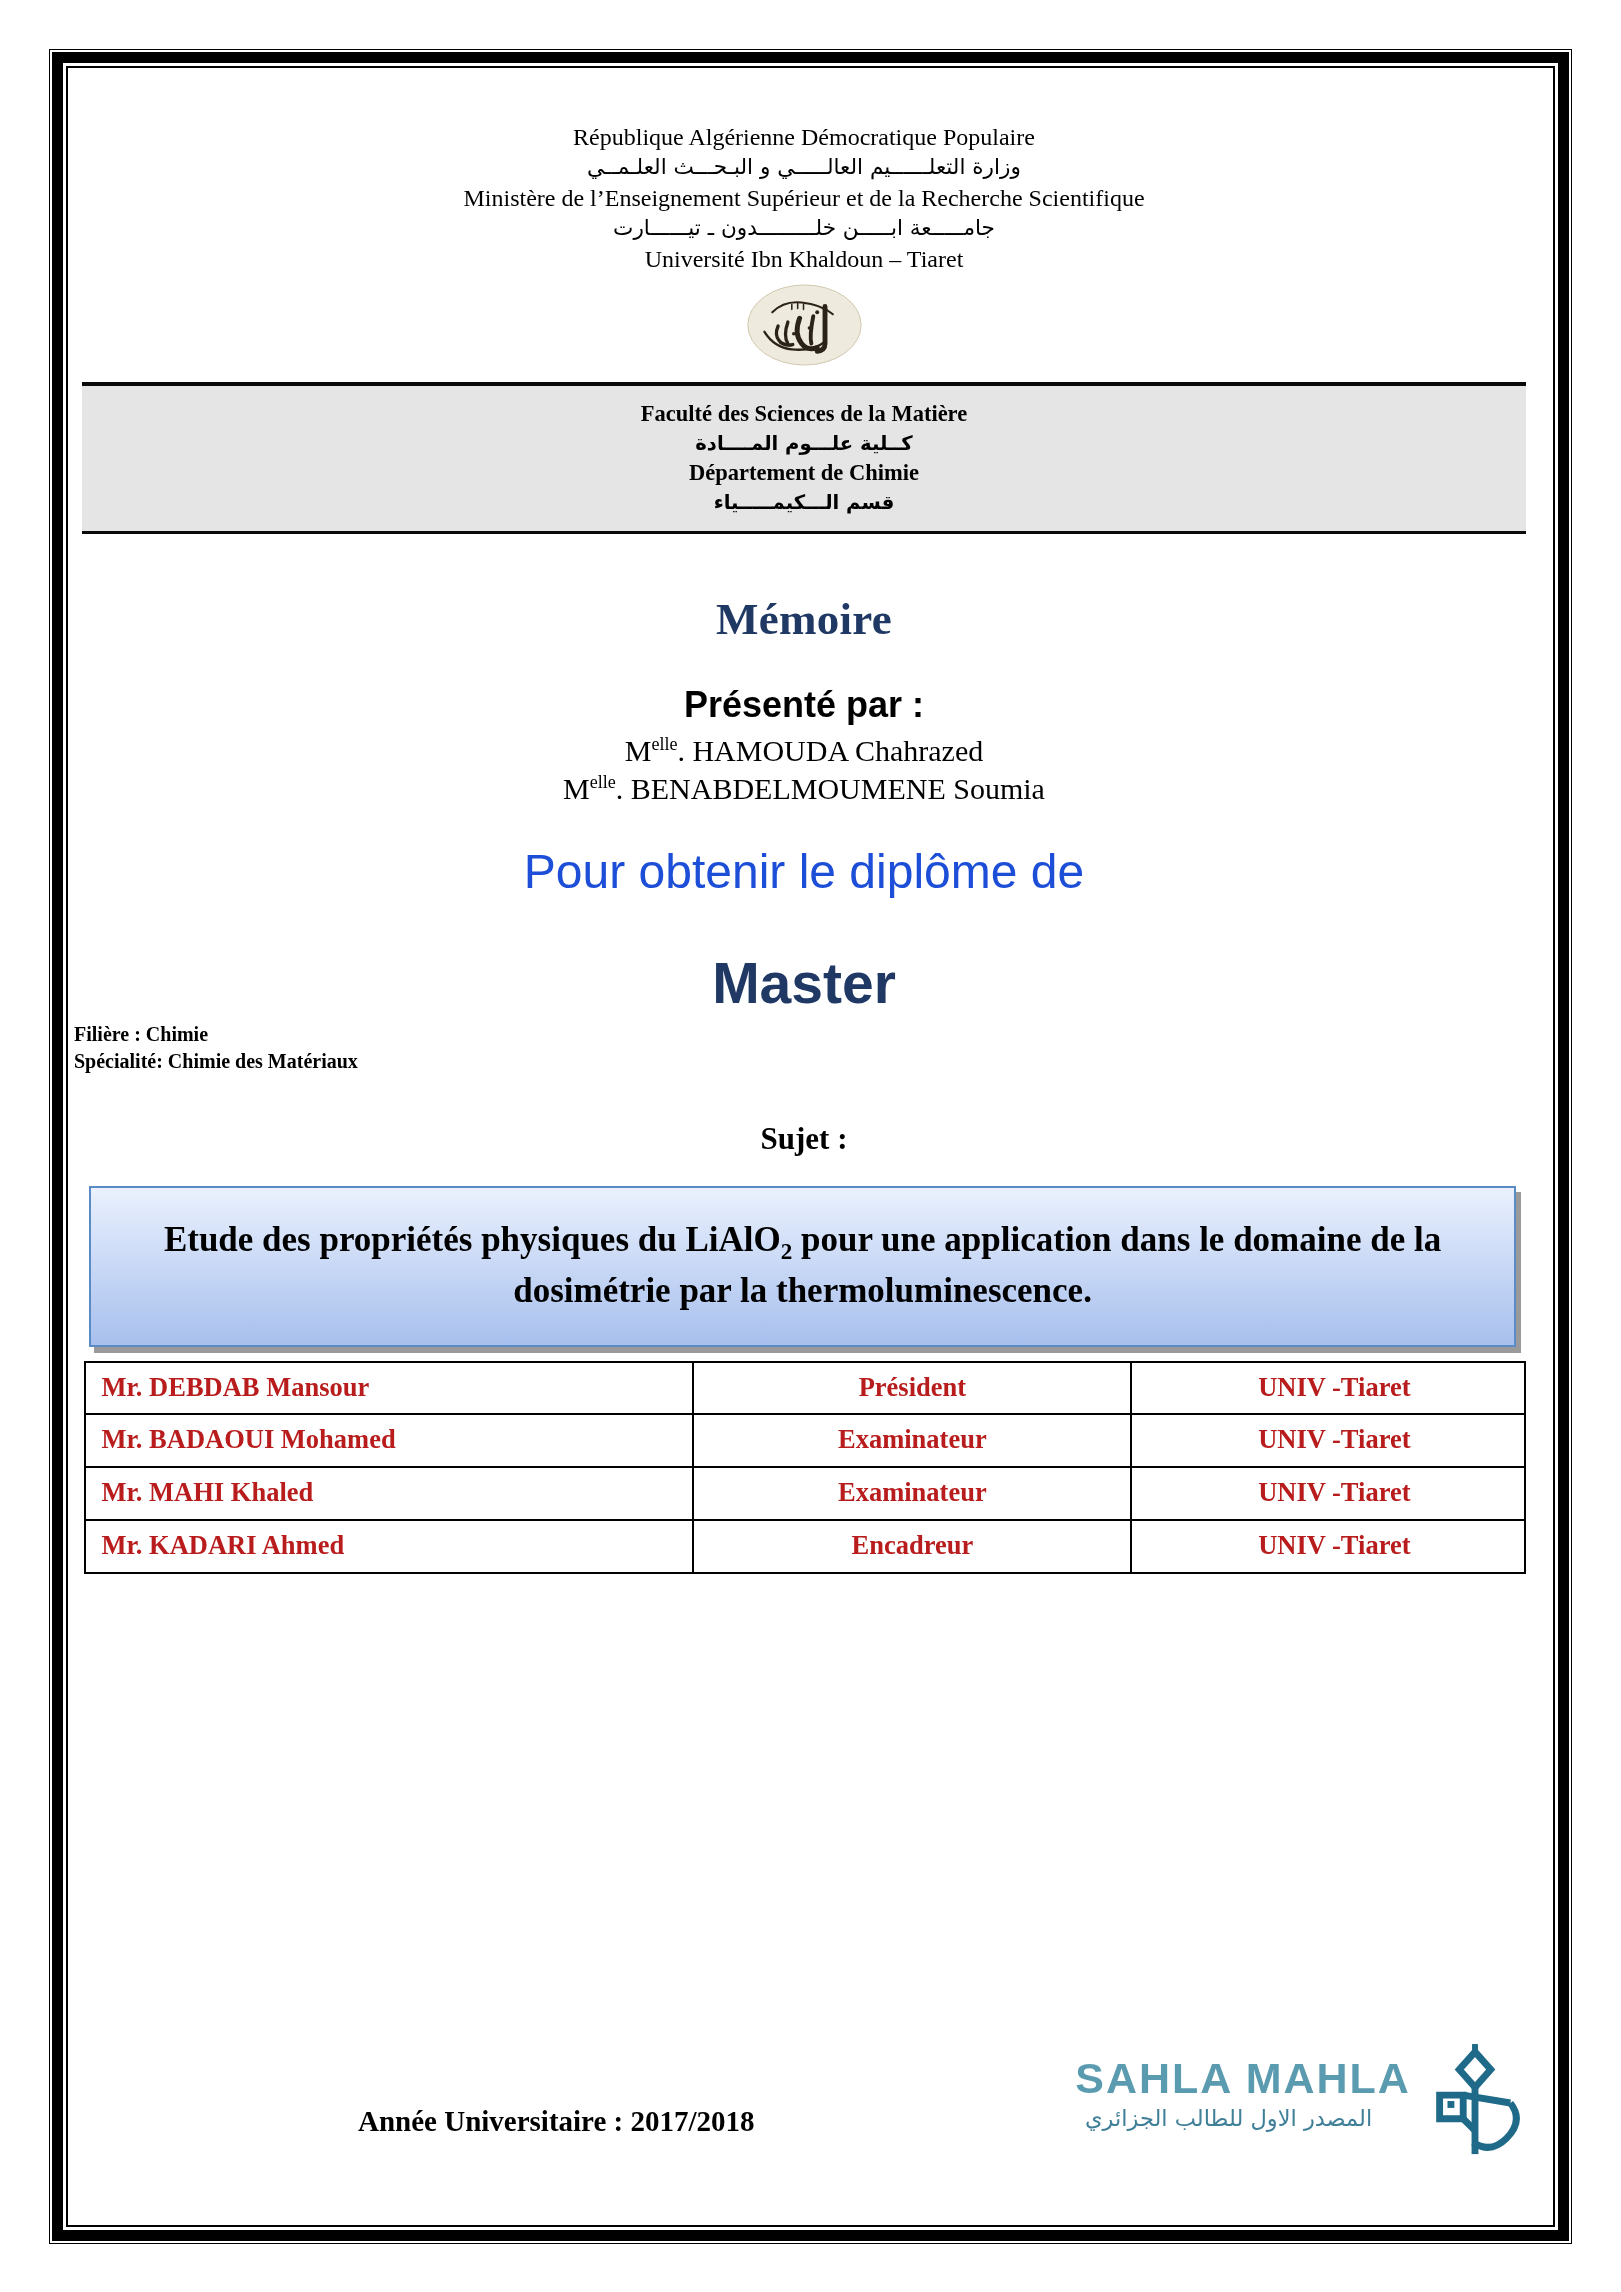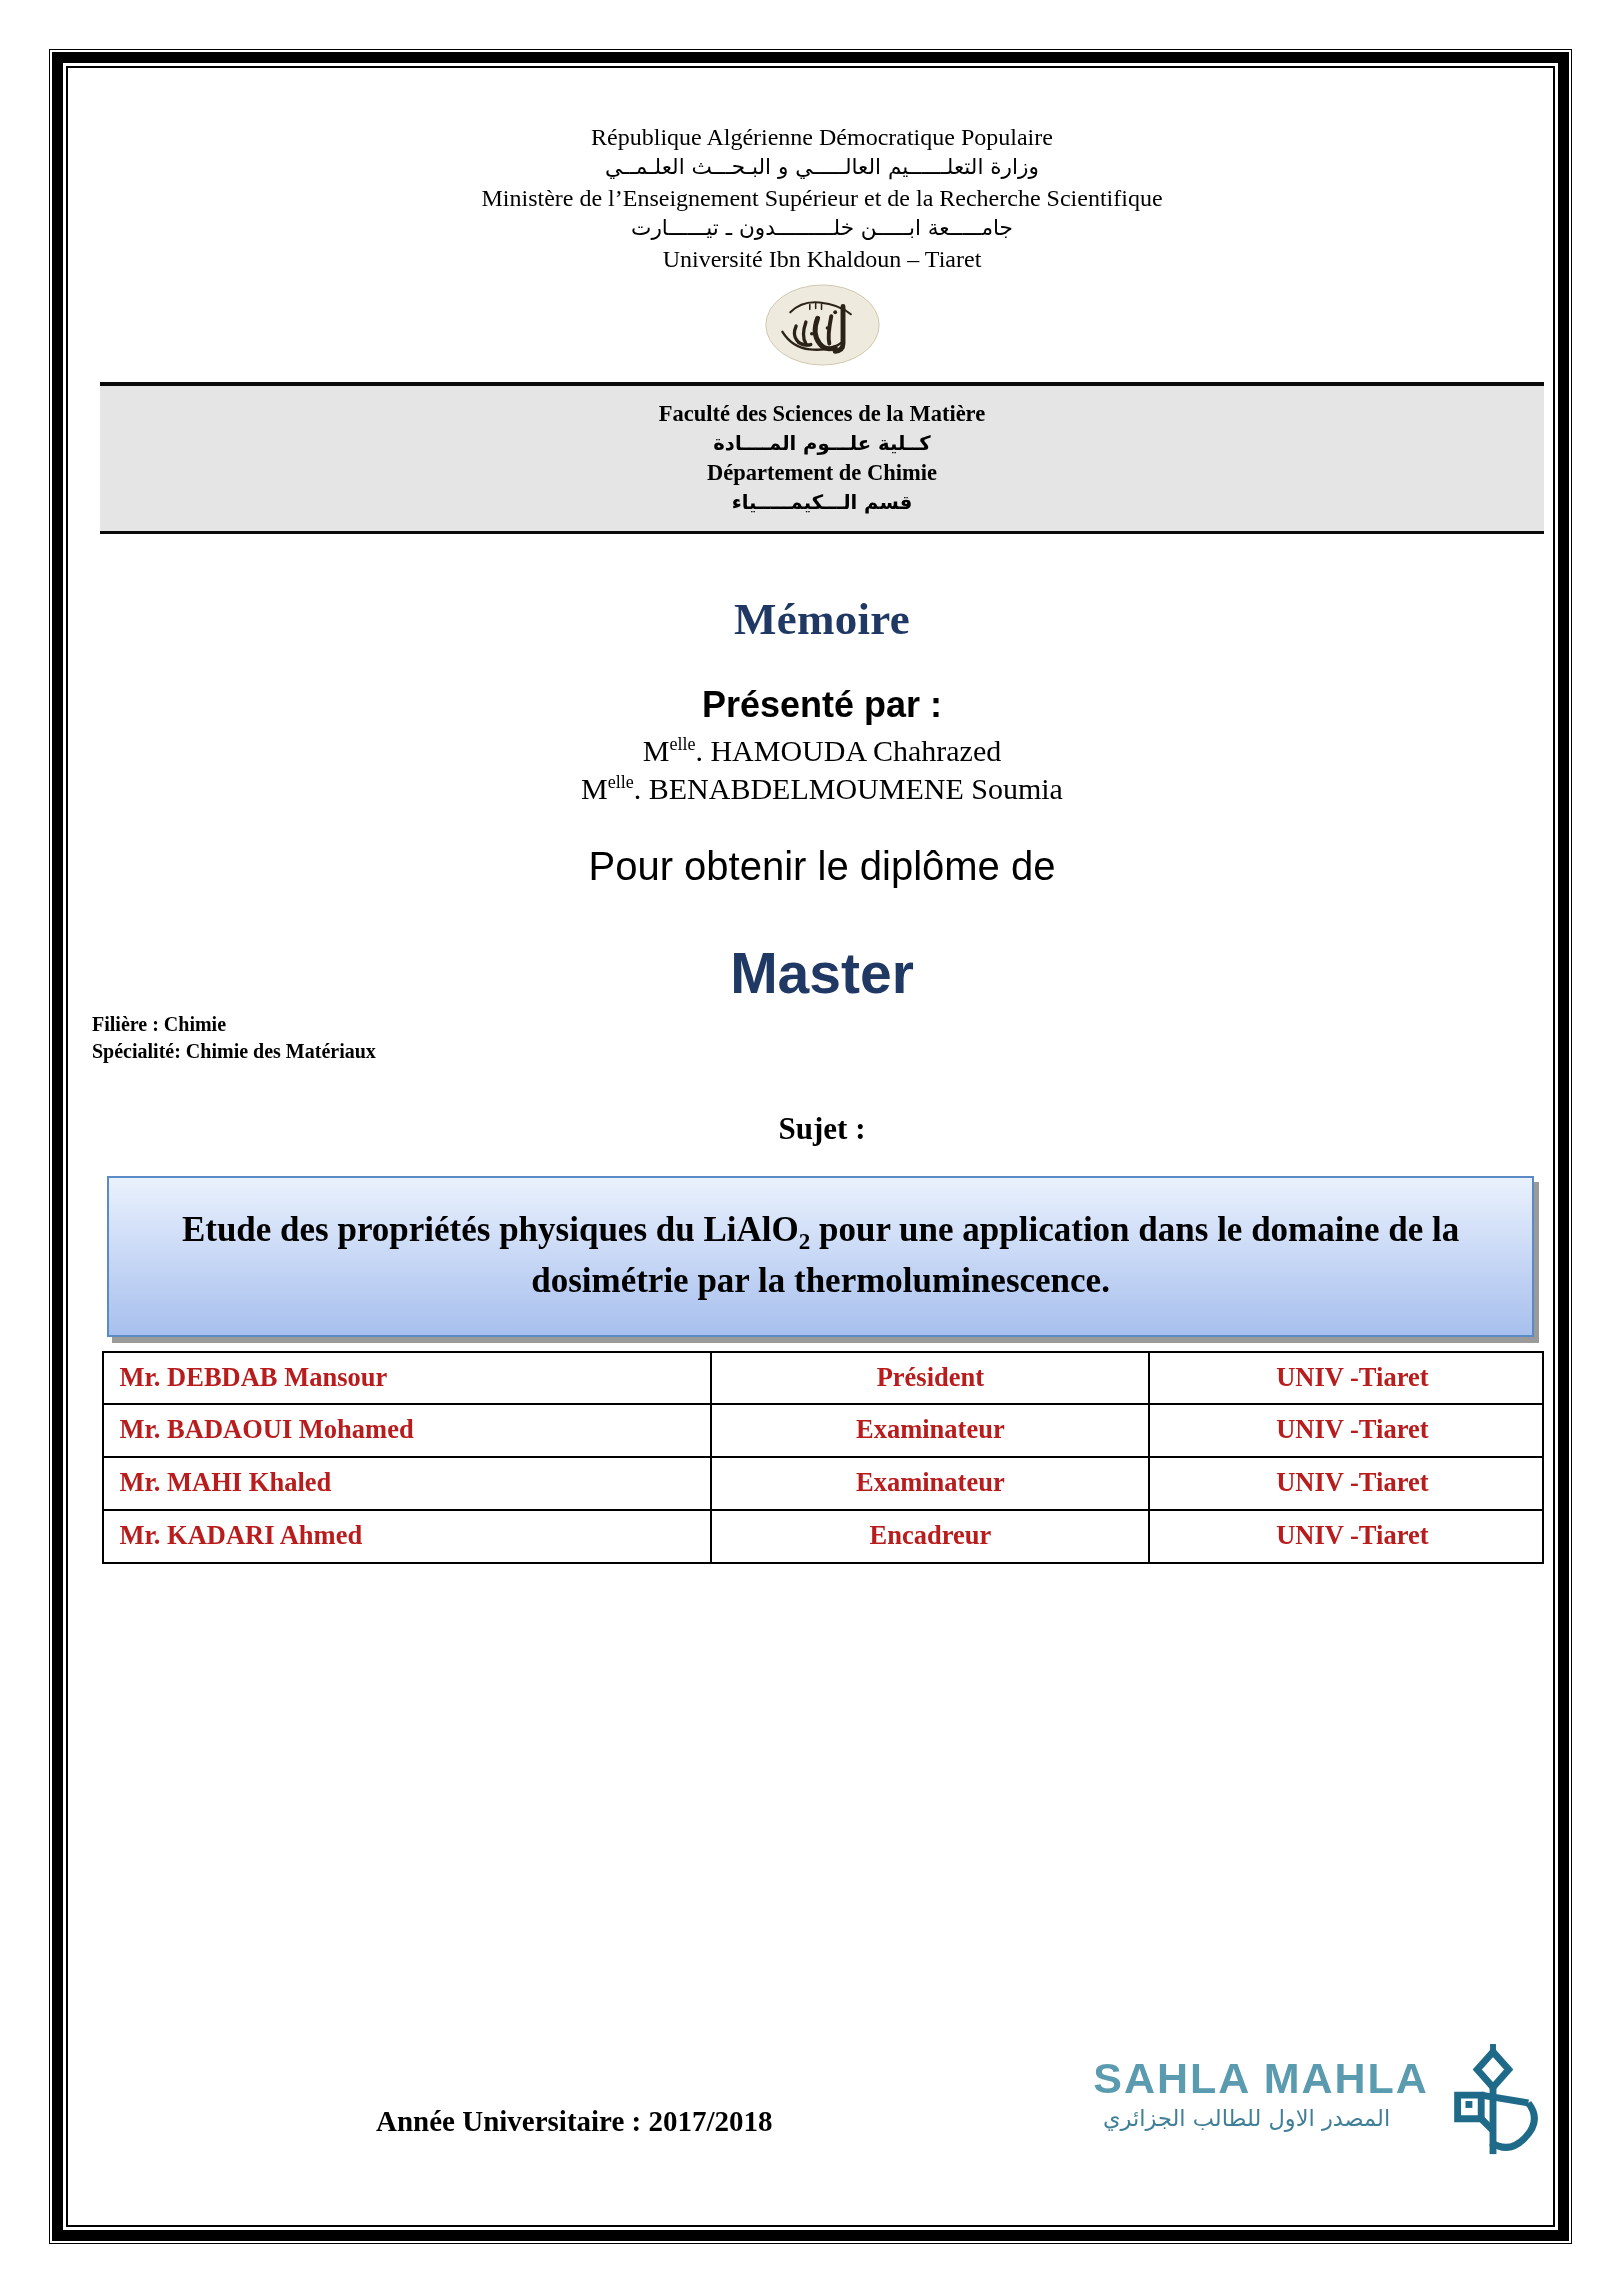--- a/index.html
+++ b/index.html
@@ -41,21 +41,21 @@
     top: 15.7px;
     right: 15.7px;
     bottom: 15.7px;
     box-sizing: border-box;
     border: 2px solid #000;
     background: #fff;
   }
 
   .content {
     position: absolute;
-    left: 92px;
+    left: 74px;
     top: 80px;
     width: 1460px;
     height: 2132px;
     box-sizing: border-box;
     padding: 0;
   }
 
   
   .header-lines {
     text-align: center;
@@ -139,22 +139,22 @@
   }
   .author sup {
     font-size: .60em;
     vertical-align: super;
     line-height: 0;
   }
   .pour-obtenir {
     text-align: center;
     margin-top: 35px;
     font-family: "Liberation Sans", "DejaVu Sans", sans-serif;
-    font-size: 40px;
-    color: #000000;
+    font-size: 48px;
+    color: #1d4ed8;
   }
   .master {
     text-align: center;
     margin-top: 51px;
     font-family: "Liberation Sans", "DejaVu Sans", sans-serif;
     font-size: 57px;
     font-weight: bold;
     color: #1f3864;
   }
   .filiere, .specialite {

